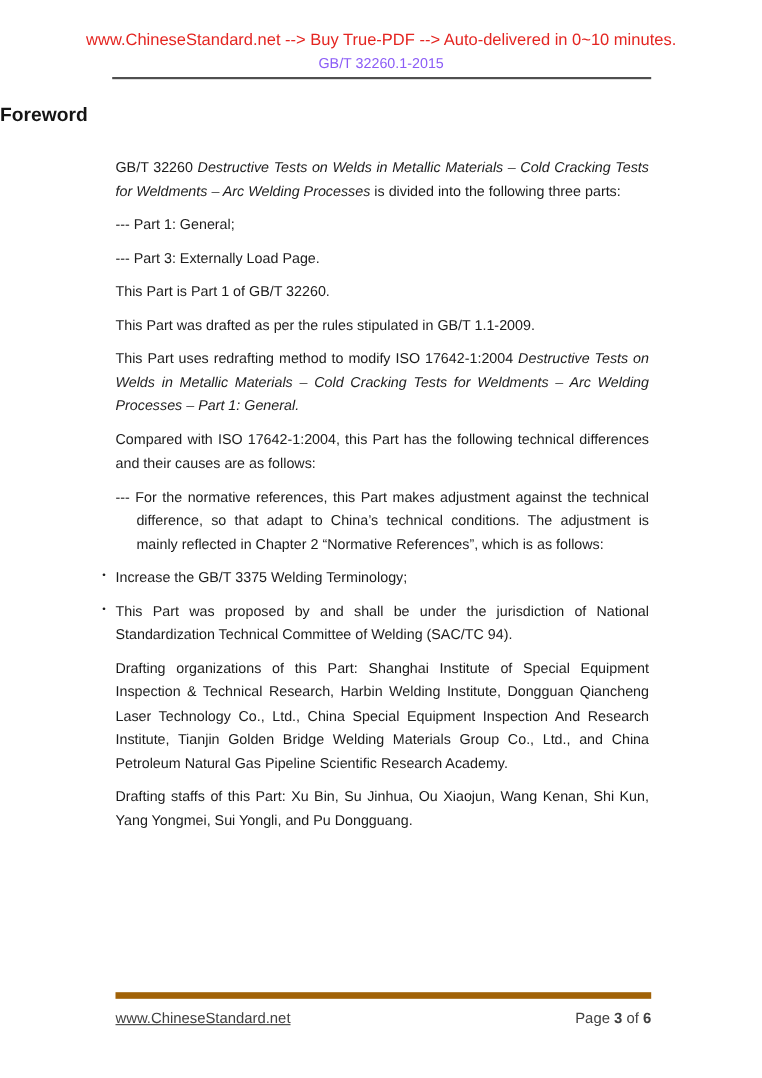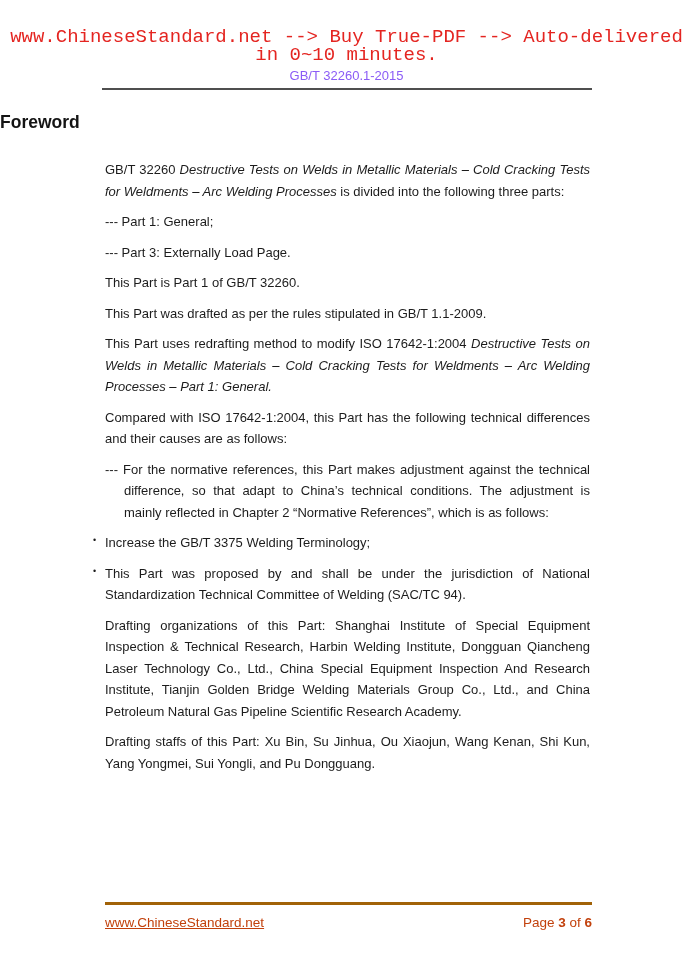--- a/index.html
+++ b/index.html
@@ -9,23 +9,22 @@
     height: 980px;
     margin: 0 auto;
     background: #ffffff;
     font-family: "Liberation Sans", sans-serif;
     overflow: hidden;
   }
   .promo {
     margin: 28px 10px 0;
     text-align: center;
     color: #e42521;
-    font-size: 19px;
+    font-size: 15px;
     line-height: 18px;
-    font-family: Liberation Mono, monospace;
   }
   .std-code {
     margin-top: 4px;
     text-align: center;
     color: #8b5cf6;
     font-size: 13px;
     line-height: 16px;
   }
   .header-rule {
     width: 490px;
@@ -65,27 +64,27 @@
     top: -2px;
     font-size: 9px;
     color: #1c1c1c;
   }
   .it { font-style: italic; }
   .footer {
     position: absolute;
     left: 105px;
     right: 101px;
     top: 902px;
-    border-top: 3px solid #a16207;
+    border-top: 6px solid #a16207;
     padding-top: 10px;
     display: flex;
     justify-content: space-between;
     align-items: baseline;
     font-size: 13.5px;
-    color: #c2410c;
+    color: #404040;
   }
   .footer-link { text-decoration: underline; cursor: pointer; }
   .page-indicator .b { font-weight: bold; }
 </style>
 </head>
 <body>
 
 <div class="page">
 
   <div class="promo">www.ChineseStandard.net --&gt; Buy True-PDF --&gt; Auto-delivered in 0~10 minutes.</div>

